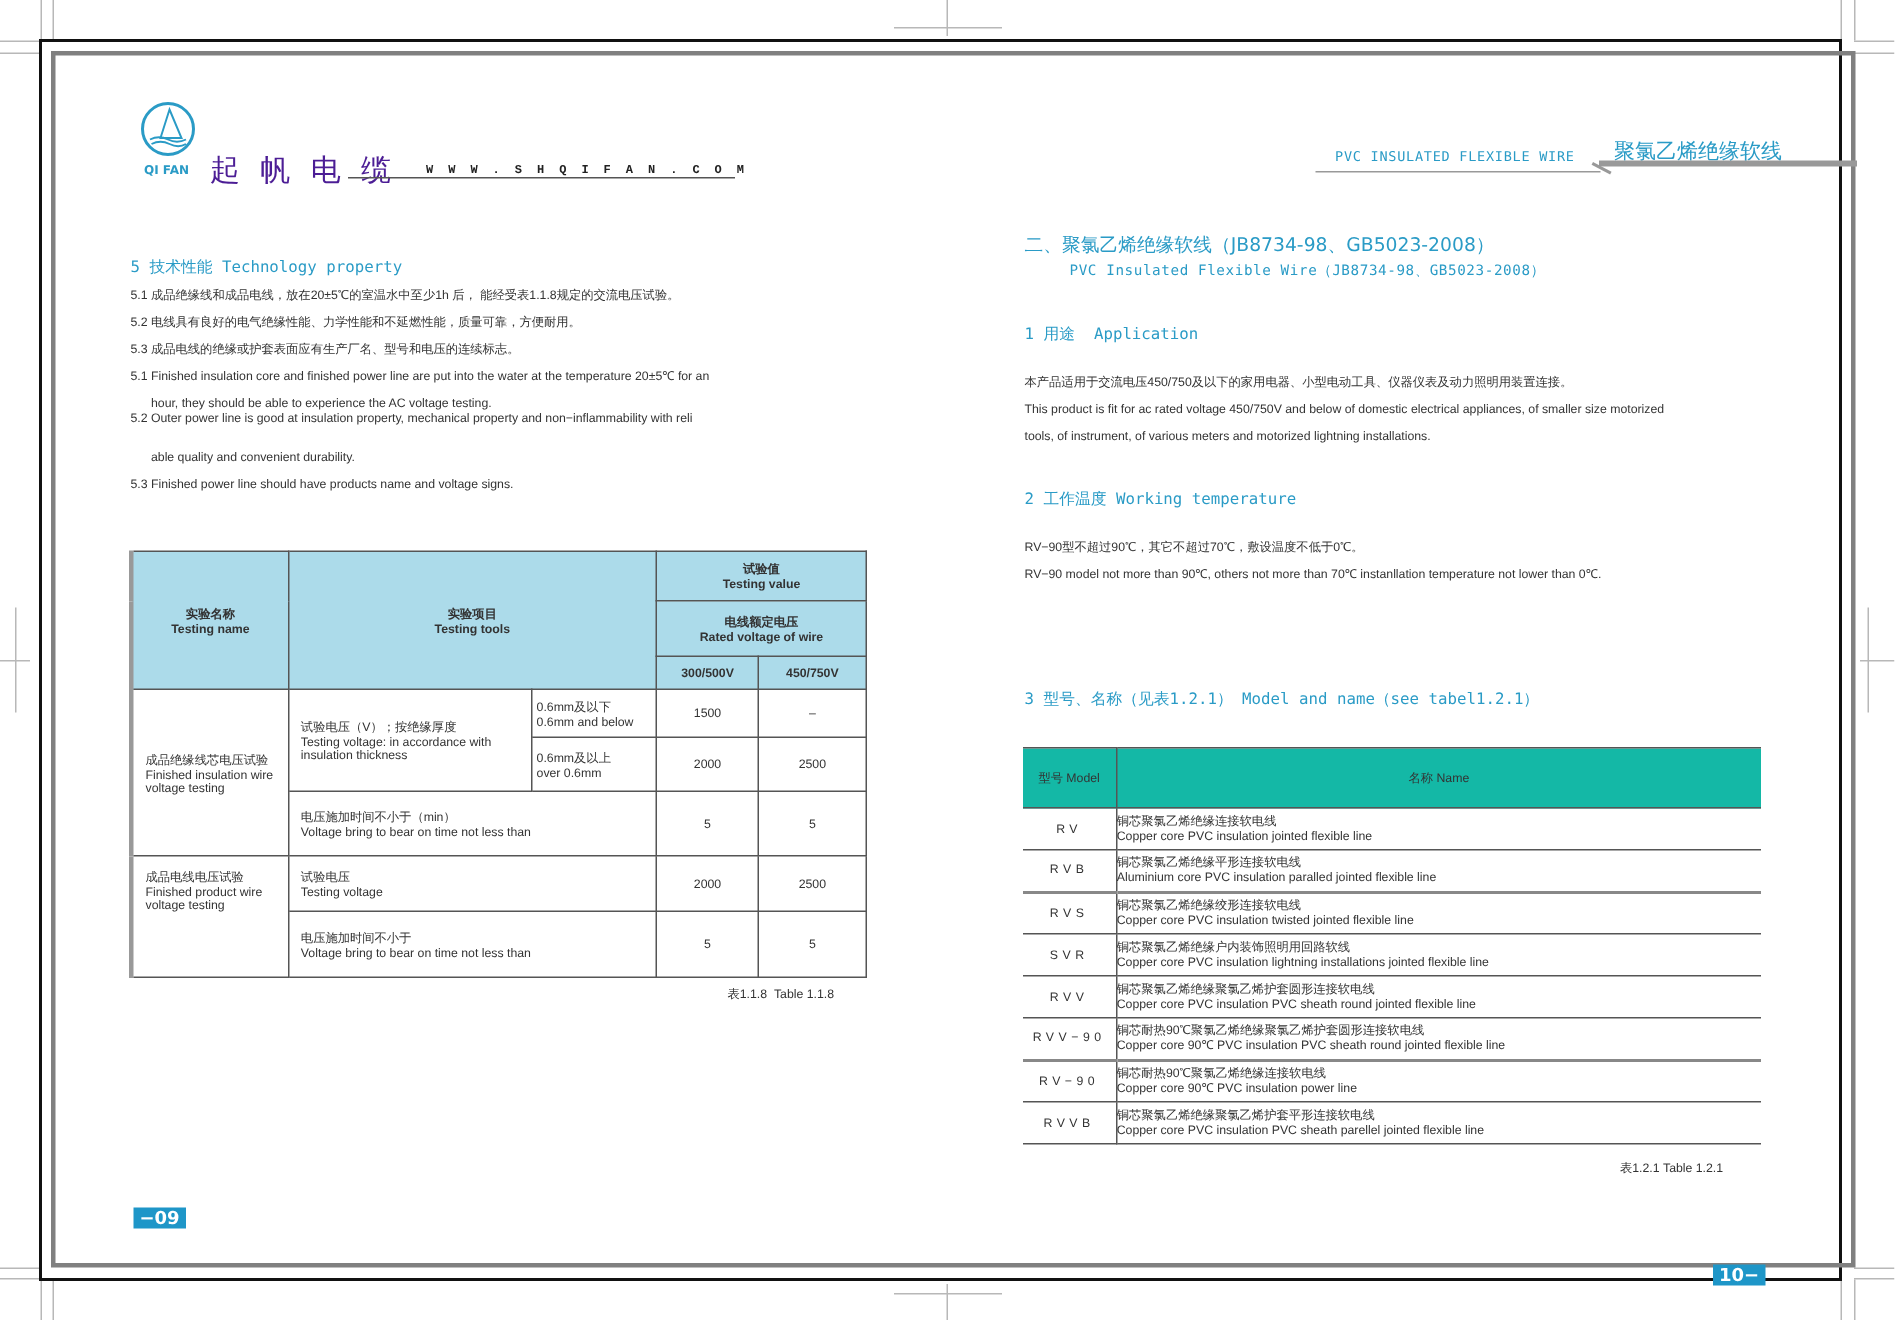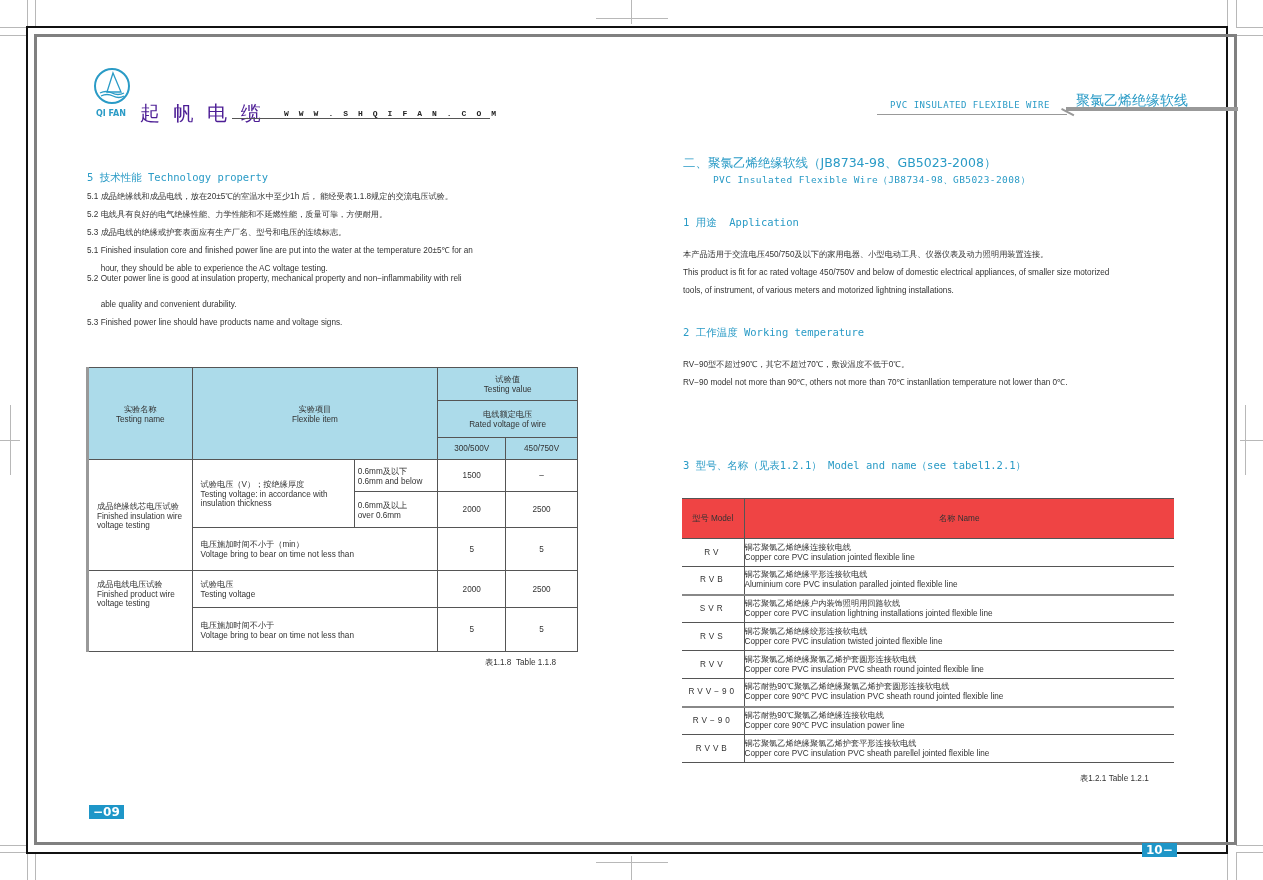--- a/index.html
+++ b/index.html
@@ -15,28 +15,28 @@
 
   .logo-text { font-size:20px; color:#4c1d95; letter-spacing:4px; font-family:Liberation Sans, sans-serif; }
   .url { font-size:8px; letter-spacing:10px; color:#222; font-family:"Liberation Mono", monospace; font-weight:bold;padding-left:38px; }
   .rule { position:absolute; height:1px; background:#555; }
   .mono { font-family:"DejaVu Sans Mono", "Liberation Mono", monospace; }
   .sec-title { font-size:10.5px; color:#2a9bc6; font-family:"DejaVu Sans Mono", monospace; white-space:nowrap; }
   .para { font-size:8.2px; color:#333; white-space:nowrap; line-height:18px; font-family:"Liberation Sans", sans-serif; }
 
   table.t1 { position:absolute; border-collapse:collapse; font-family:"Liberation Sans", sans-serif; font-size:8.2px; color:#333; }
   table.t1 td { border:1px solid #555; padding:0 8px; vertical-align:middle; }
-  table.t1 .hd { background:#acdbea; text-align:center; }
+  table.t1 .hd { background:#acdbea; text-align:center;font-weight:bold; }
   table.t1 .c { text-align:center; }
   .leftbar { border-left:3px solid #999 !important; }
 
   table.t2 { position:absolute; border-collapse:collapse; font-family:"Liberation Sans", sans-serif; font-size:8.2px; color:#333; }
   table.t2 td { border-bottom:1px solid #555; padding:0 0; vertical-align:middle; line-height:10px; }
   table.t2 td.model { text-align:center; letter-spacing:3px; border-right:1px solid #555; padding:0; }
-  table.t2 tr.hdr td { background:#ef4444; border-top:1px solid #555; }
+  table.t2 tr.hdr td { background:#14b8a6; border-top:1px solid #555; }
   table.t2 tr.thick td { border-bottom:2px solid #888; }
 
   .caption { font-size:8.2px; color:#333; font-family:"Liberation Sans", sans-serif; white-space:nowrap; }
   .pagenum { position:absolute; background:#1e96c8; color:#fff; font-weight:bold; font-size:12px;
              font-family:"DejaVu Sans", sans-serif; padding:0 4px; height:14px; line-height:14px; }
 </style>
 </head>
 <body>
 
 <div class="crop-h" style="left:0;top:27px;width:27px;"></div>
@@ -105,21 +105,21 @@
       <col style="width:72px">
     </colgroup>
   <tbody>
       <tr style="height:33px;">
     <td class="hd leftbar" rowspan="3">
       <div>实验名称</div>
       <div>Testing name</div>
     </td>
     <td class="hd" rowspan="3" colspan="2">
       <div>实验项目</div>
-      <div>Flexible item</div>
+      <div>Testing tools</div>
     </td>
     <td class="hd" colspan="2">
       <div>试验值</div>
       <div>Testing value</div>
     </td>
   </tr>
   <tr style="height:37px;">
     <td class="hd" colspan="2">
       <div>电线额定电压</div>
       <div>Rated voltage of wire</div>
@@ -219,31 +219,31 @@
         </td>
   </tr>
   <tr class="thick" style="height:28px;">
     <td class="model">RVB</td>
     <td>
           <div>铜芯聚氯乙烯绝缘平形连接软电线</div>
           <div>Aluminium core PVC insulation paralled jointed flexible line</div>
         </td>
   </tr>
   <tr style="height:28px;">
+    <td class="model">RVS</td>
+    <td>
+          <div>铜芯聚氯乙烯绝缘绞形连接软电线</div>
+          <div>Copper core PVC insulation twisted jointed flexible line</div>
+        </td>
+  </tr>
+  <tr style="height:28px;">
     <td class="model">SVR</td>
     <td>
           <div>铜芯聚氯乙烯绝缘户内装饰照明用回路软线</div>
           <div>Copper core PVC insulation lightning installations jointed flexible line</div>
-        </td>
-  </tr>
-  <tr style="height:28px;">
-    <td class="model">RVS</td>
-    <td>
-          <div>铜芯聚氯乙烯绝缘绞形连接软电线</div>
-          <div>Copper core PVC insulation twisted jointed flexible line</div>
         </td>
   </tr>
   <tr style="height:28px;">
     <td class="model">RVV</td>
     <td>
           <div>铜芯聚氯乙烯绝缘聚氯乙烯护套圆形连接软电线</div>
           <div>Copper core PVC insulation PVC sheath round jointed flexible line</div>
         </td>
   </tr>
   <tr class="thick" style="height:28px;">

